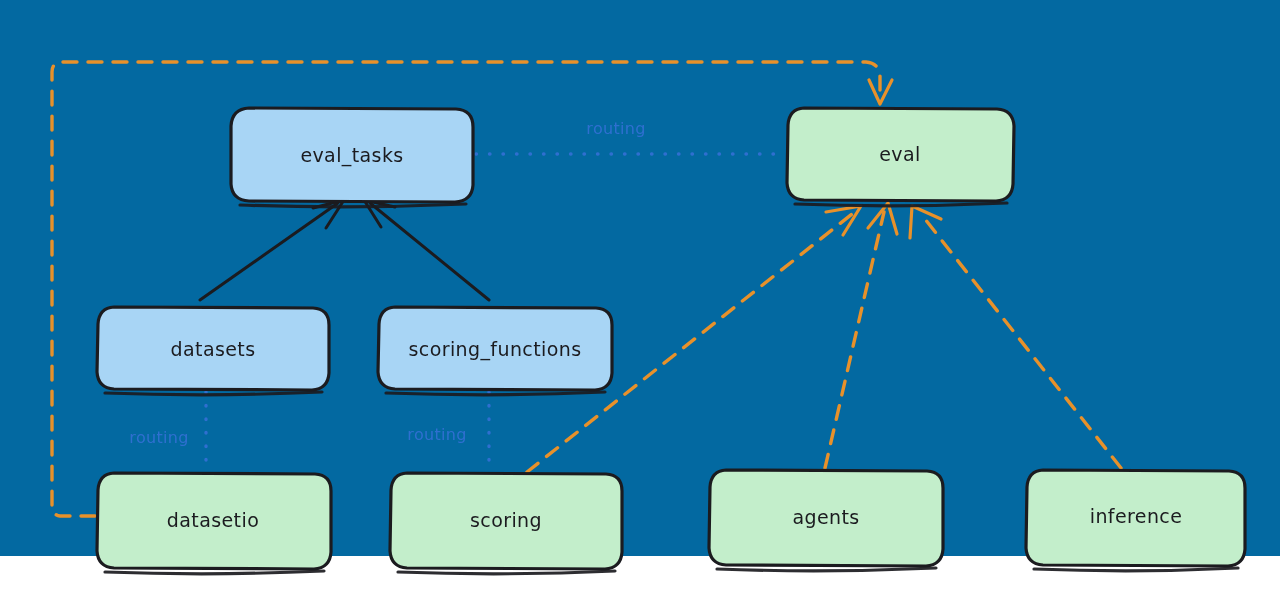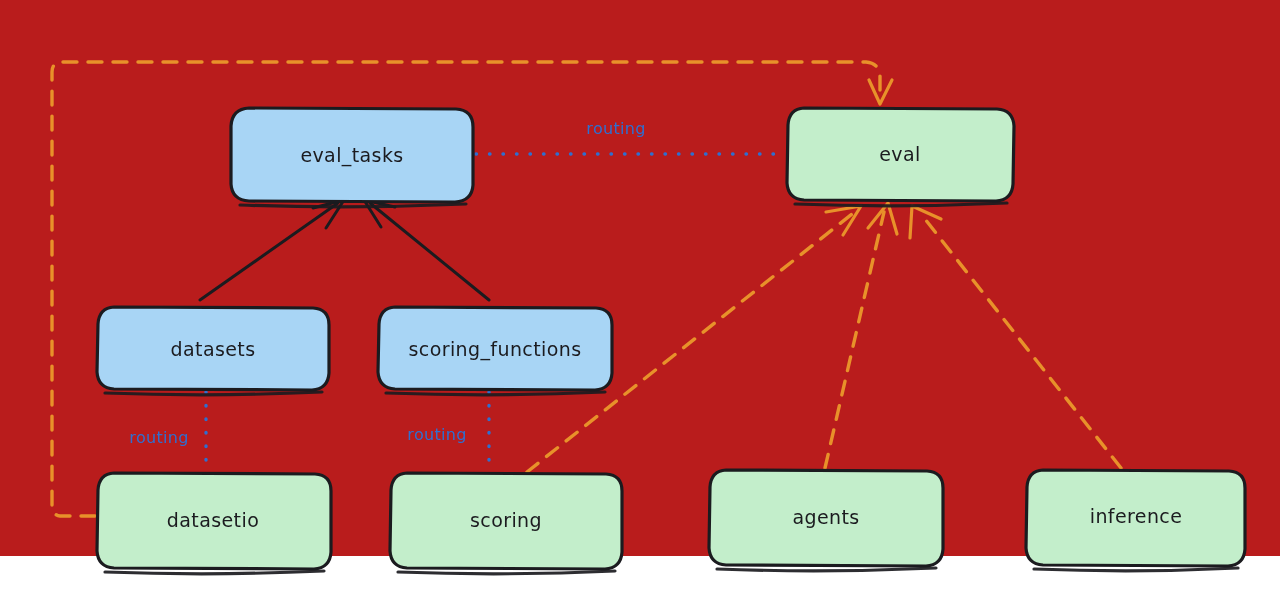--- a/index.html
+++ b/index.html
@@ -11,21 +11,21 @@
   body {
     width: 1280px;
     height: 596px;
     overflow: hidden;
     font-family: "DejaVu Sans", sans-serif;
   }
   #diagram-root {
     position: relative;
     width: 1280px;
     height: 556px;
-    background: #b91c1c;
+    background: #0369a1;
   }
   svg.diagram-canvas {
     position: absolute;
     top: 0;
     left: 0;
     width: 1280px;
     height: 596px;
     display: block;
   }
   .node-shape {

